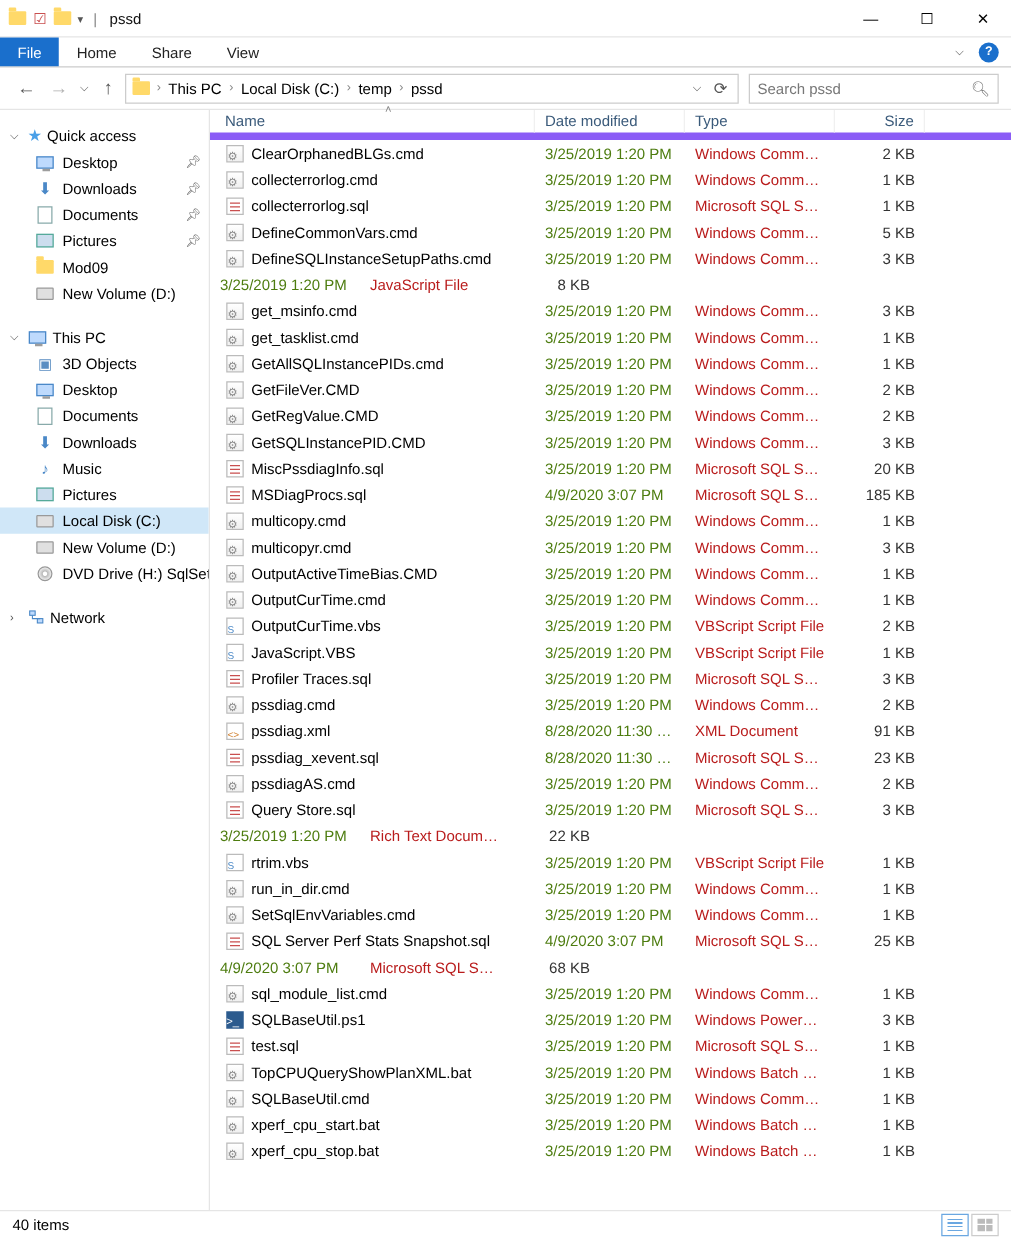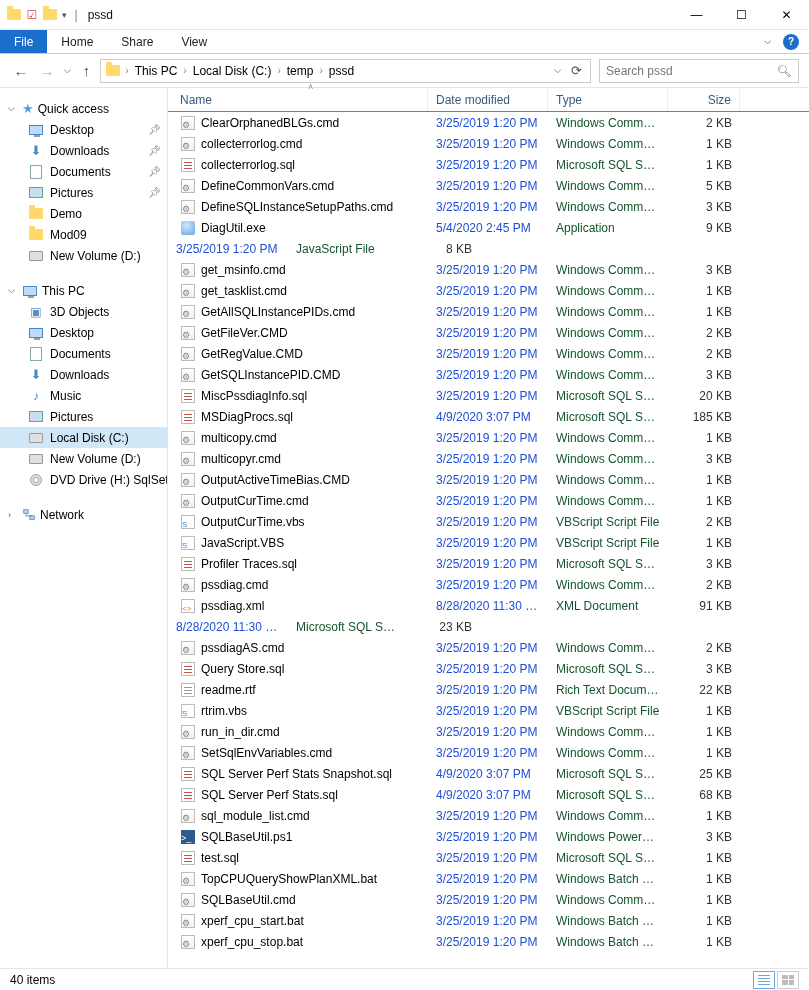--- a/index.html
+++ b/index.html
@@ -40,33 +40,33 @@
   .nav-item.selected { background:#d0e7f8; }
   .nav-item .pin { margin-left:auto; margin-right:6px; color:#666; font-size:10px; }
   .ico16 { width:16px; height:16px; display:flex; align-items:center; justify-content:center; font-size:12px; flex-shrink:0; }
   .ico-folder { background:#ffd969; border-radius:1px; width:14px; height:11px; position:relative; }
   .ico-folder:before { content:""; position:absolute; top:-3px; left:0; width:6px; height:3px; background:#ffd969; border-radius:1px 1px 0 0; }
   .ico-monitor { width:14px; height:10px; border:1px solid #4a88c7; background:#bedafd; position:relative; }
   .ico-monitor:after { content:""; position:absolute; bottom:-3px; left:4px; width:6px; height:2px; background:#9d9d9d; }
   .ico-drive { width:14px; height:10px; background:#e0e0e0; border:1px solid #999; border-radius:1px; }
   .ico-disc { width:12px; height:12px; border-radius:50%; background:radial-gradient(circle,#fff 20%,#bbb 30%,#eee 70%); border:1px solid #999; }
   .filepane { flex:1; }
-  .col-headers { display:flex; height:24px; border-bottom:1px solid #8b5cf6; align-items:center; }
+  .col-headers { display:flex; height:24px; border-bottom:6px solid #8b5cf6; align-items:center; }
   .col-headers .ch { color:#3a5a7a; padding:0 8px; border-right:1px solid #f0f0f0; height:100%; display:flex; align-items:center; }
   .col-headers .ch.name { width:260px; padding-left:12px; }
   .col-headers .ch.date { width:120px; }
   .col-headers .ch.type { width:120px; }
   .col-headers .ch.size { width:72px; justify-content:flex-end; }
   .sort-ind-wrap { position:relative; width:100%; }
   .sort-ind { position:absolute; left:140px; top:-6px; font-size:9px; color:#888; }
   .file-row { display:flex; height:21px; align-items:center; }
   .file-row .cell { padding:0 8px; overflow:hidden; text-overflow:ellipsis; white-space:nowrap; }
   .file-row .cell.name { width:260px; display:flex; align-items:center; gap:5px; padding-left:12px; }
-  .file-row .cell.date { width:120px; color:#1d4ed8; }
-  .file-row .cell.type { width:120px; color:#14532d; }
+  .file-row .cell.date { width:120px; color:#4d7c0f; }
+  .file-row .cell.type { width:120px; color:#b91c1c; }
   .file-row .cell.size { width:72px; text-align:right; color:#333; }
   .file-ico { width:16px; height:16px; flex-shrink:0; display:flex; align-items:center; justify-content:center; }
   .fi-cmd { width:14px;height:14px;border:1px solid #bbb;background:linear-gradient(#fff,#f0f0f0);}
   .fi-cmd .gear { font-size:9px; color:#888;}
   .fi-sql { width:14px;height:14px;border:1px solid #bbb;background:#fff;position:relative;}
   .fi-sql:after{content:"";position:absolute;top:3px;left:2px;right:2px;height:1px;background:#c94f4f;box-shadow:0 3px 0 #c94f4f,0 6px 0 #c94f4f;}
   .fi-exe { width:14px;height:14px;background:radial-gradient(circle at 40% 30%, #cde7ff, #6aa7e1);border-radius:2px;}
   .fi-js { width:14px;height:14px;border:1px solid #bbb;background:#fff;}
   .fi-js .s{font-size:8px;color:#c7a030;font-weight:bold;}
   .fi-vbs { width:14px;height:14px;border:1px solid #bbb;background:#fff;}
@@ -195,26 +195,20 @@
           <span class="ico16">
             <span style="width:14px;height:11px;border:1px solid #5a9;background:#cde;"></span>
           </span>
           <span>Pictures</span>
           <span class="pin">📌︎</span>
         </div>
         <div class="nav-item child">
           <span class="ico16">
             <span class="ico-folder"></span>
           </span>
-          <span>Demo</span>
-        </div>
-        <div class="nav-item child">
-          <span class="ico16">
-            <span class="ico-folder"></span>
-          </span>
           <span>Mod09</span>
         </div>
         <div class="nav-item child">
           <span class="ico16">
             <span class="ico-drive"></span>
           </span>
           <span>New Volume (D:)</span>
         </div>
       </div>
     <div class="nav-group" id="nav-thispc">
@@ -354,31 +348,20 @@
             <span class="file-ico">
               <div class="fi-cmd"><span class="gear">⚙</span></div>
             </span>
             <span>DefineSQLInstanceSetupPaths.cmd</span>
           </div>
           <div class="cell date">3/25/2019 1:20 PM</div>
           <div class="cell type">Windows Comma...</div>
           <div class="cell size">3 KB</div>
         </div>
         <div class="file-row">
-          <div class="cell name">
-            <span class="file-ico">
-              <div class="fi-exe"></div>
-            </span>
-            <span>DiagUtil.exe</span>
-          </div>
-          <div class="cell date">5/4/2020 2:45 PM</div>
-          <div class="cell type">Application</div>
-          <div class="cell size">9 KB</div>
-        </div>
-        <div class="file-row">
           <div class="cell date">3/25/2019 1:20 PM</div>
           <div class="cell type">JavaScript File</div>
           <div class="cell size">8 KB</div>
         </div>
         <div class="file-row">
           <div class="cell name">
             <span class="file-ico">
               <div class="fi-cmd"><span class="gear">⚙</span></div>
             </span>
             <span>get_msinfo.cmd</span>
@@ -557,20 +540,26 @@
             <span class="file-ico">
               <div class="fi-xml"><span class="s">&lt;&gt;</span></div>
             </span>
             <span>pssdiag.xml</span>
           </div>
           <div class="cell date">8/28/2020 11:30 PM</div>
           <div class="cell type">XML Document</div>
           <div class="cell size">91 KB</div>
         </div>
         <div class="file-row">
+          <div class="cell name">
+            <span class="file-ico">
+              <div class="fi-sql"></div>
+            </span>
+            <span>pssdiag_xevent.sql</span>
+          </div>
           <div class="cell date">8/28/2020 11:30 PM</div>
           <div class="cell type">Microsoft SQL Ser...</div>
           <div class="cell size">23 KB</div>
         </div>
         <div class="file-row">
           <div class="cell name">
             <span class="file-ico">
               <div class="fi-cmd"><span class="gear">⚙</span></div>
             </span>
             <span>pssdiagAS.cmd</span>
@@ -584,26 +573,20 @@
             <span class="file-ico">
               <div class="fi-sql"></div>
             </span>
             <span>Query Store.sql</span>
           </div>
           <div class="cell date">3/25/2019 1:20 PM</div>
           <div class="cell type">Microsoft SQL Ser...</div>
           <div class="cell size">3 KB</div>
         </div>
         <div class="file-row">
-          <div class="cell name">
-            <span class="file-ico">
-              <div class="fi-rtf"></div>
-            </span>
-            <span>readme.rtf</span>
-          </div>
           <div class="cell date">3/25/2019 1:20 PM</div>
           <div class="cell type">Rich Text Document</div>
           <div class="cell size">22 KB</div>
         </div>
         <div class="file-row">
           <div class="cell name">
             <span class="file-ico">
               <div class="fi-vbs"><span class="s">S</span></div>
             </span>
             <span>rtrim.vbs</span>
@@ -639,26 +622,20 @@
             <span class="file-ico">
               <div class="fi-sql"></div>
             </span>
             <span>SQL Server Perf Stats Snapshot.sql</span>
           </div>
           <div class="cell date">4/9/2020 3:07 PM</div>
           <div class="cell type">Microsoft SQL Ser...</div>
           <div class="cell size">25 KB</div>
         </div>
         <div class="file-row">
-          <div class="cell name">
-            <span class="file-ico">
-              <div class="fi-sql"></div>
-            </span>
-            <span>SQL Server Perf Stats.sql</span>
-          </div>
           <div class="cell date">4/9/2020 3:07 PM</div>
           <div class="cell type">Microsoft SQL Ser...</div>
           <div class="cell size">68 KB</div>
         </div>
         <div class="file-row">
           <div class="cell name">
             <span class="file-ico">
               <div class="fi-cmd"><span class="gear">⚙</span></div>
             </span>
             <span>sql_module_list.cmd</span>

